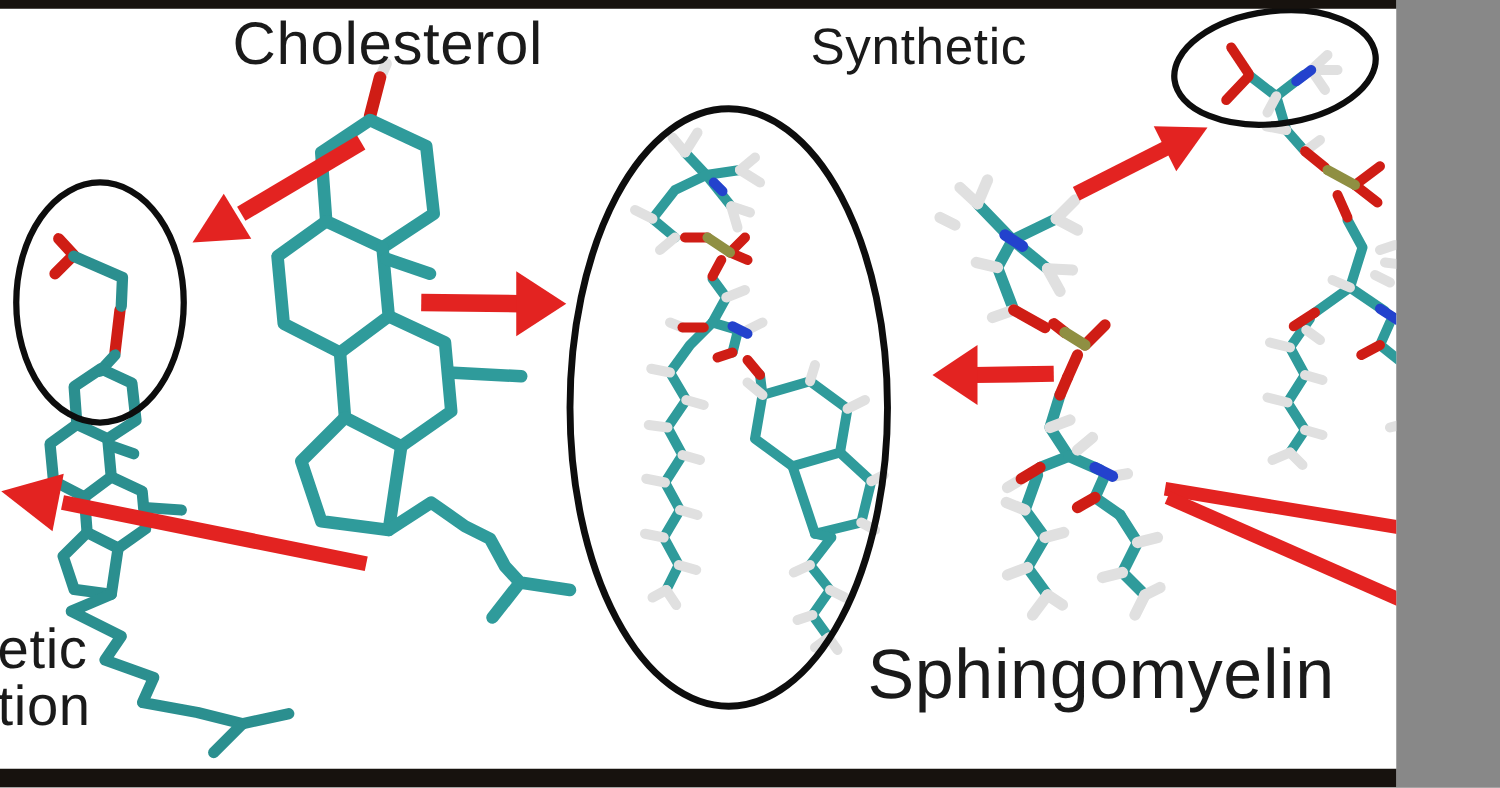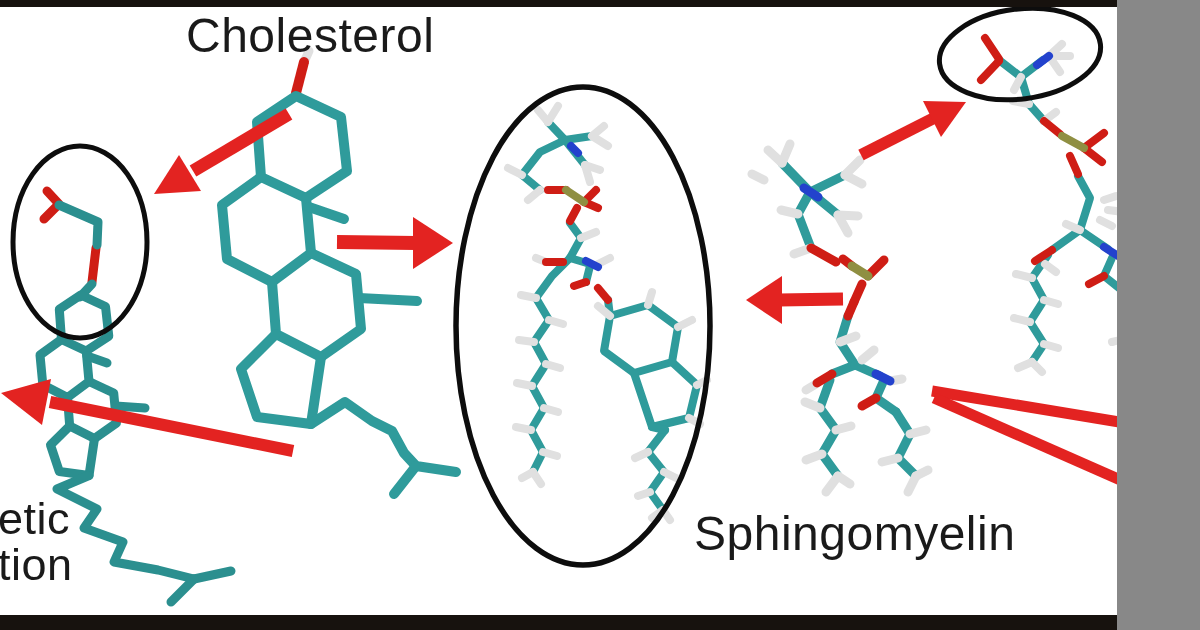--- a/index.html
+++ b/index.html
@@ -12,21 +12,21 @@
   .border-bar{position:absolute;left:0;width:1200px;background:var(--border,#151210);}
   .border-top{top:0;height:7px;}
   .border-bottom{top:615px;height:15px;}
   .lbl{
     position:absolute;color:var(--label-text,#1a1a1a);
     font-family:"Liberation Sans",sans-serif;white-space:nowrap;
     letter-spacing:.5px;
   }
   .lbl-cholesterol{left:186px;top:8px;font-size:48px;}
   .lbl-hybrid{left:628px;top:14px;width:214px;text-align:center;font-size:41px;line-height:47px;}
-  .lbl-sphingo{left:694px;top:506px;font-size:48px;}
+  .lbl-sphingo{left:694px;top:506px;font-size:56px;}
   .lbl-left-frag{left:-2px;top:496px;font-size:45px;line-height:46px;}
   .lbl-s{left:1164px;top:92px;font-size:45px;}
   .lbl-mo{left:1149px;top:140px;font-size:45px;}
   .st{fill:none;stroke-linecap:round;stroke-linejoin:round;}
   .c{stroke:var(--carbon-teal,#2f9b9b);}
   .c2{stroke:var(--carbon-teal-dark,#2b8f8f);}
   .o{stroke:var(--oxygen-red,#cf1d15);}
   .n{stroke:var(--nitrogen-blue,#2342cd);}
   .p{stroke:var(--phosphorus-tan,#8f8f42);}
   .h{stroke:var(--hydrogen-white,#e0e0e0);}
@@ -275,20 +275,21 @@
     </g>
     <g>
       <line class="arrow-line" x1="934" y1="398" x2="1150" y2="493" stroke-width="11"></line>
       <polygon class="arrow-head" points="1183,508 1136,511 1153,471"></polygon>
     </g>
   </svg>
 
   <div class="lbl lbl-cholesterol">Cholesterol</div>
 
   <div class="lbl lbl-hybrid">
+    <div>Synthetic</div>
   </div>
 
   <div class="lbl lbl-sphingo">Sphingomyelin</div>
 
   <div class="lbl lbl-left-frag">
     <div>etic</div>
     <div>tion</div>
   </div>
 
   <div class="lbl lbl-s">S</div>

